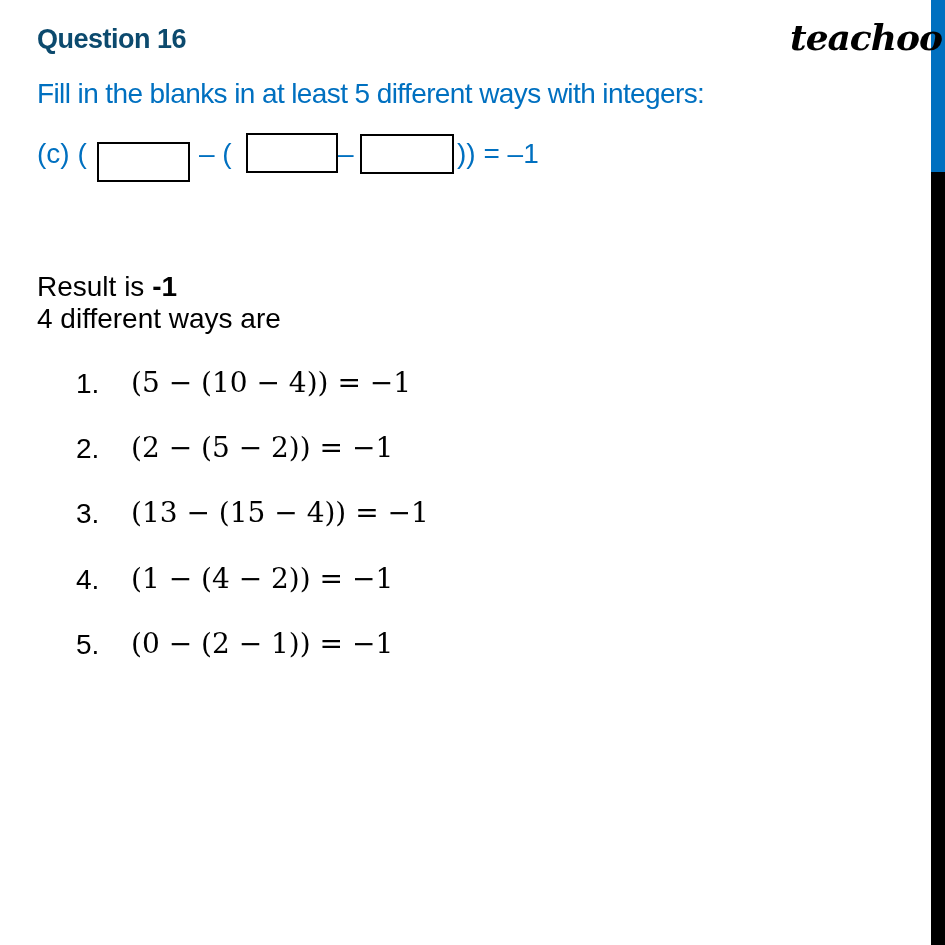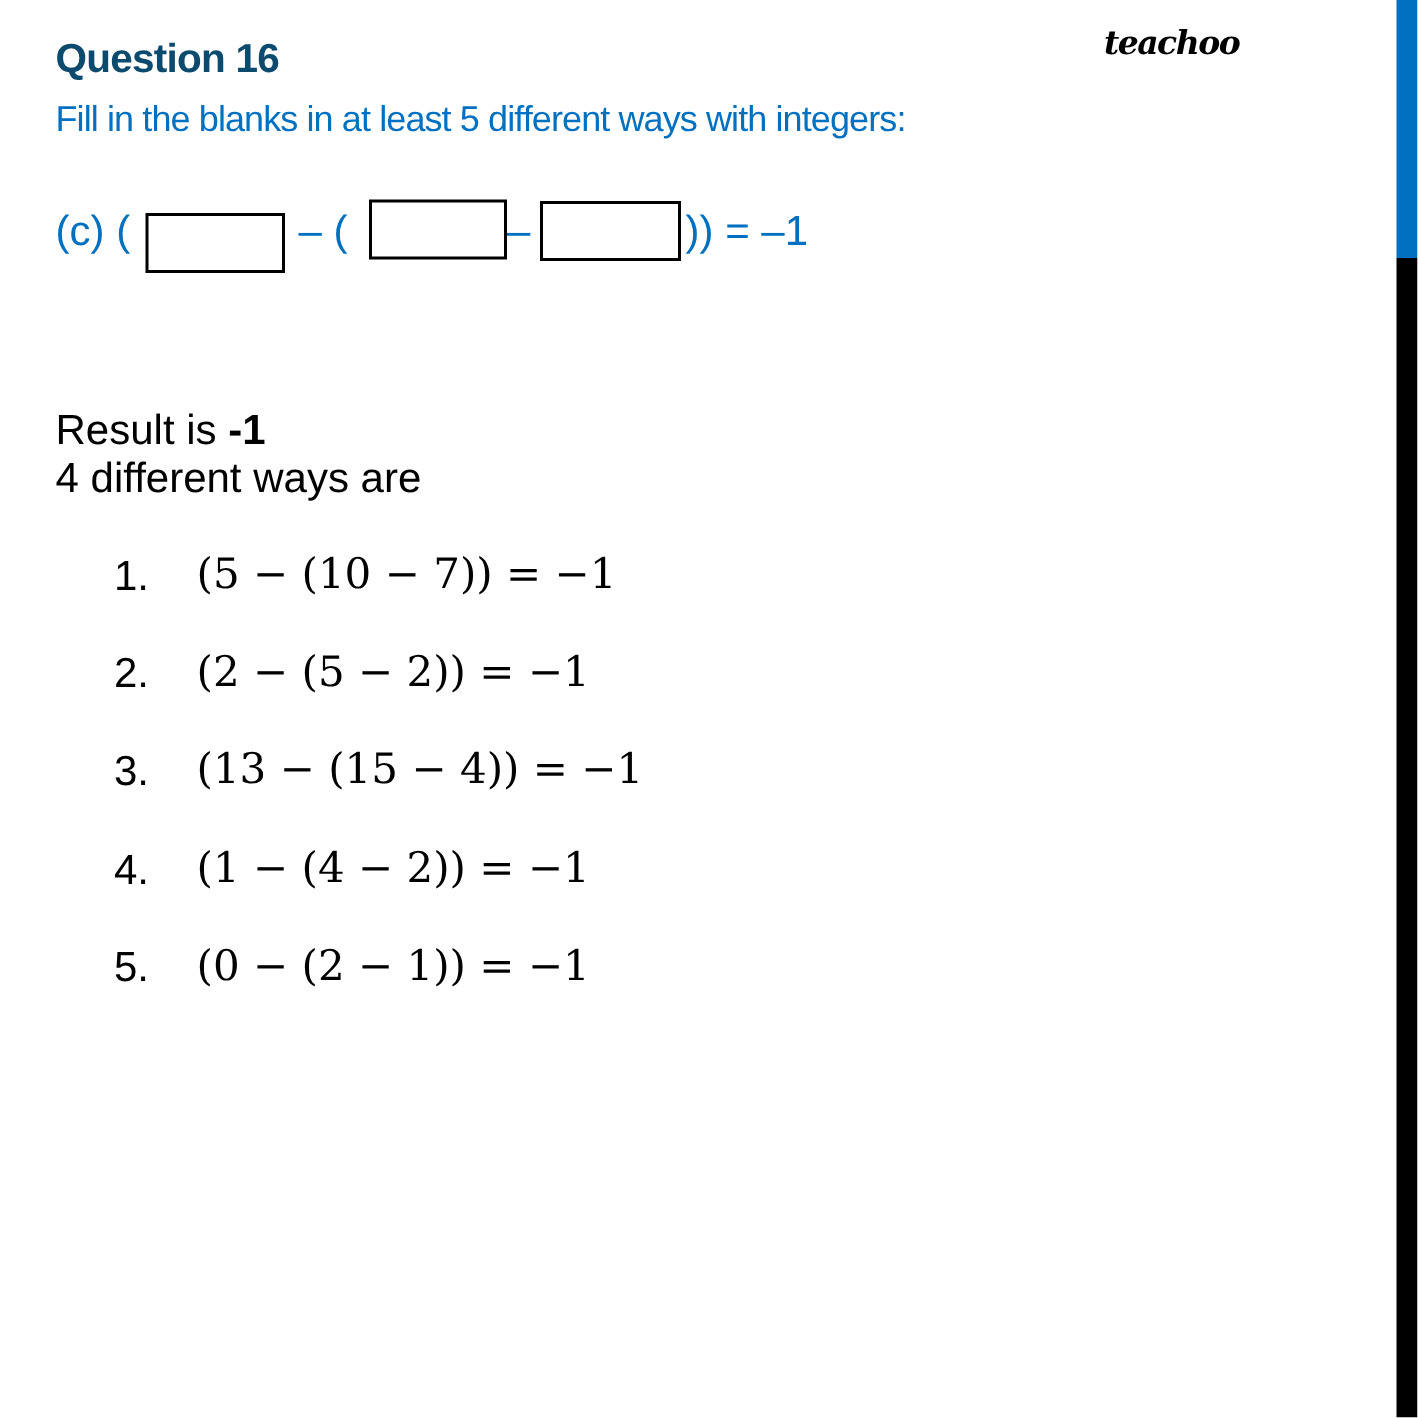--- a/index.html
+++ b/index.html
@@ -2,23 +2,23 @@
 <html><head>
 <meta charset="utf-8">
 <style>
   html, body { margin: 0; padding: 0; background: #ffffff; }
   body { width: 945px; height: 945px; position: relative; overflow: hidden;
          font-family: "Liberation Sans", "DejaVu Sans", sans-serif; }
   .side-bar-blue { position: absolute; left: 931px; top: 0; width: 14px; height: 172px; background: #0070c0; }
   .side-bar-black { position: absolute; left: 931px; top: 172px; width: 14px; height: 773px; background: #000000; }
   .title { position: absolute; left: 37px; top: 24px; font-size: 27px; font-weight: bold; color: #0c4a6e;
            letter-spacing: -0.5px; }
-  .logo { position: absolute; left: 736px; top: 16px; font-family: "DejaVu Serif", serif; font-style: italic;
-          font-weight: bold; font-size: 22px; color: #000; letter-spacing: -1px; }
-  .prompt { position: absolute; left: 37px; top: 66px; font-size: 24px; color: #0070c0; letter-spacing: -0.6px; }
+  .logo { position: absolute; left: 790px; top: 16px; font-family: "DejaVu Serif", serif; font-style: italic;
+          font-weight: bold; font-size: 36px; color: #000; letter-spacing: -1px; }
+  .prompt { position: absolute; left: 37px; top: 78px; font-size: 28px; color: #0070c0; letter-spacing: -0.6px; }
   .expr-row { position: absolute; left: 37px; top: 136px; height: 44px; font-size: 28px; color: #0070c0; }
   .expr-row span.t { position: absolute; top: 2px; white-space: nowrap; }
   .blank { position: absolute; border: 2.5px solid #000; background: #fff; box-sizing: border-box; }
   .body-text { position: absolute; left: 37px; font-size: 28px; color: #000; }
   .body-text b { font-weight: bold; }
   .item { position: absolute; left: 76px; height: 40px; }
   .item .num { position: absolute; left: 0; top: 0; font-size: 28px; color: #000; }
   .item .eq { position: absolute; left: 55px; top: -2px; font-family: "DejaVu Serif", "Liberation Serif", serif;
               font-size: 28px; color: #000; white-space: nowrap; }
 </style>
@@ -44,21 +44,21 @@
 </div>
 
 <div class="body-text" style="top:238px;margin-top:33px;">
   <span>Result is </span><b>-1</b>
 </div>
 
 <div class="body-text" style="top:303px;">4 different ways are</div>
 
 <div class="item" style="top:368px;">
   <span class="num">1.</span>
-  <span class="eq">(5 − (10 − 7)) = −1</span>
+  <span class="eq">(5 − (10 − 4)) = −1</span>
 </div>
 <div class="item" style="top:433px;">
   <span class="num">2.</span>
   <span class="eq">(2 − (5 − 2)) = −1</span>
 </div>
 <div class="item" style="top:498px;">
   <span class="num">3.</span>
   <span class="eq">(13 − (15 − 4)) = −1</span>
 </div>
 <div class="item" style="top:564px;">

